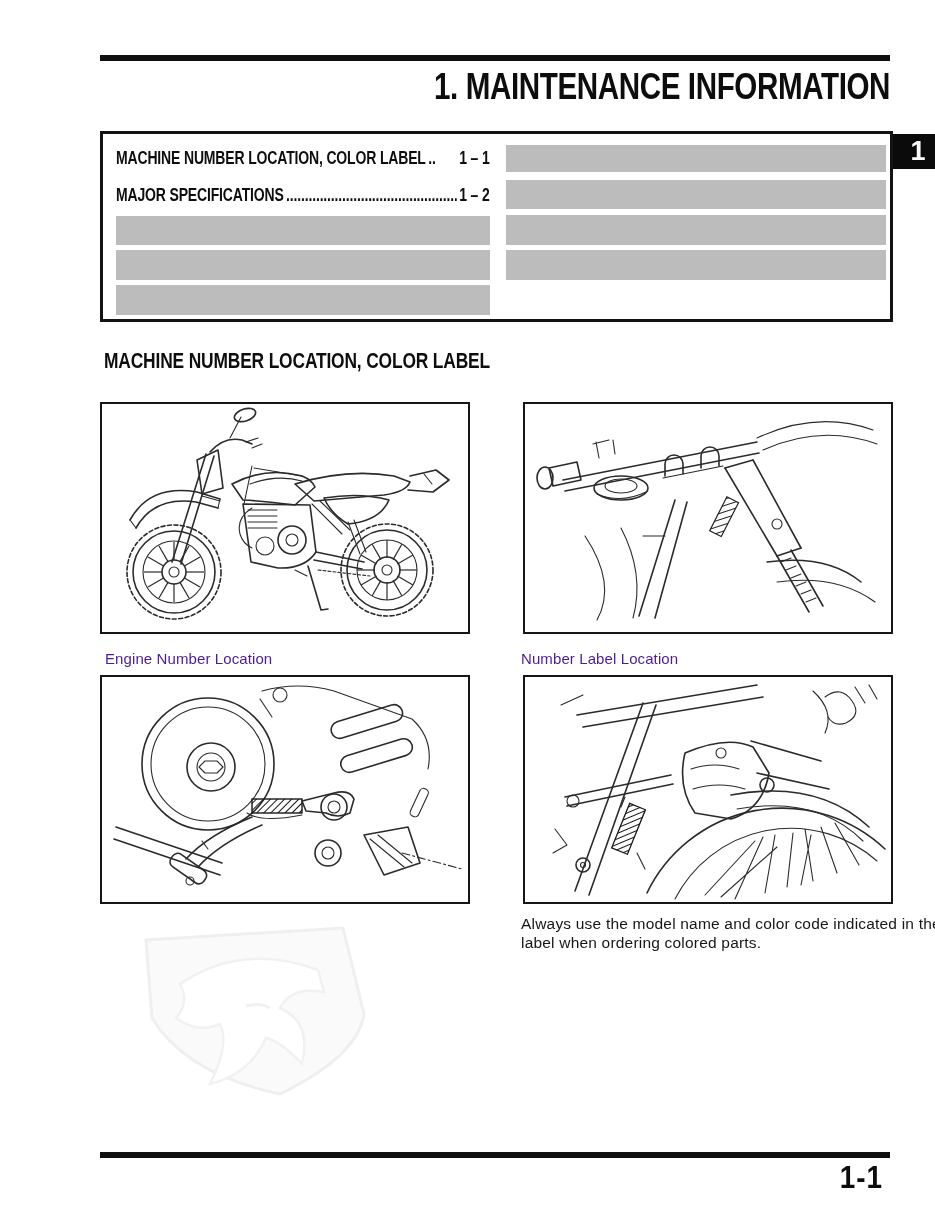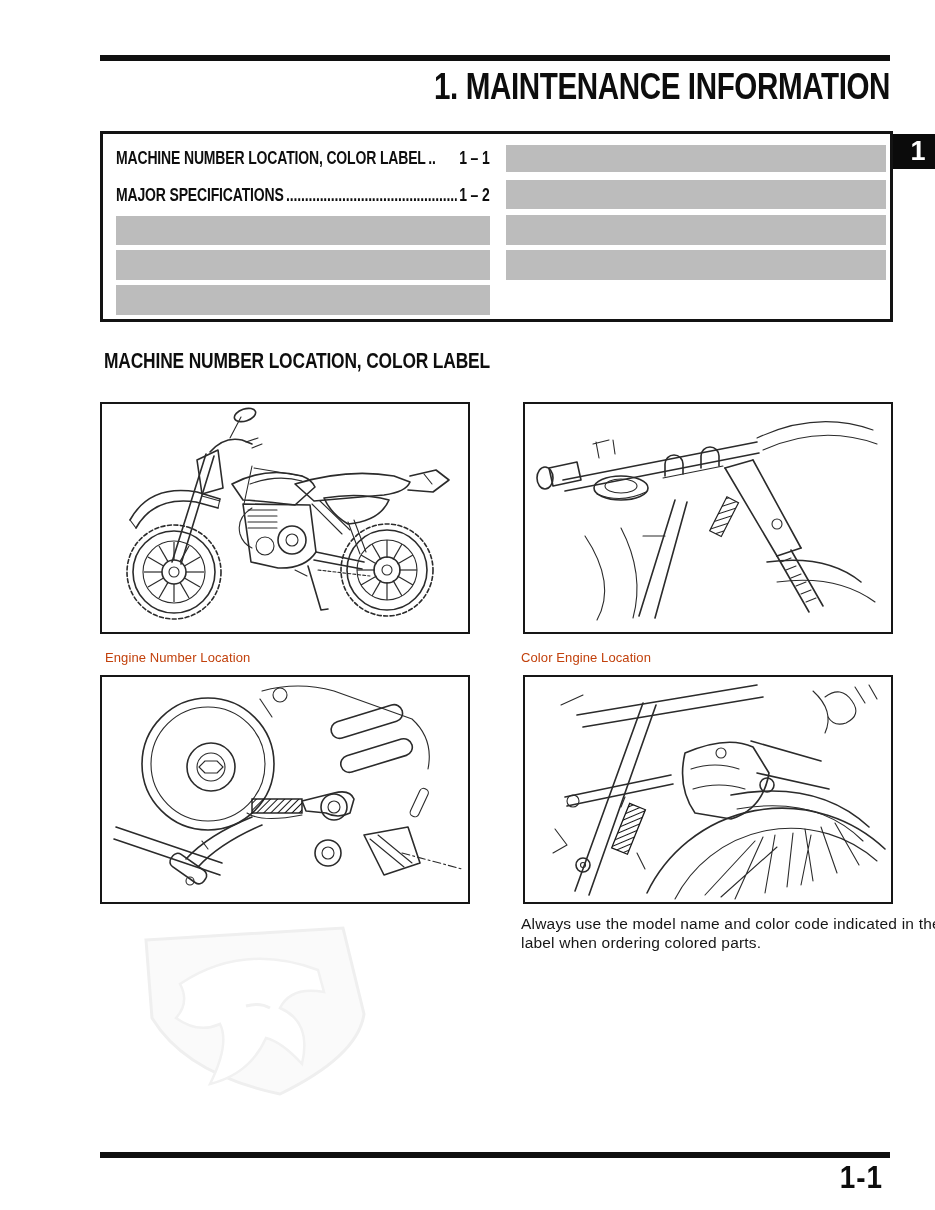--- a/index.html
+++ b/index.html
@@ -68,21 +68,21 @@
   .fig {
     position:absolute; border:2px solid #161616; background:#fff;
   }
   .fig svg { display:block; width:100%; height:100%; }
   .fig-1 { left:100px; top:402px; width:370px; height:232px; }
   .fig-2 { left:523px; top:402px; width:370px; height:232px; }
   .fig-3 { left:100px; top:675px; width:370px; height:229px; }
   .fig-4 { left:523px; top:675px; width:370px; height:229px; }
 
   .caption {
-    position:absolute; font-size:13px; color:#c2410c; letter-spacing:0.1px;
+    position:absolute; font-size:15px; color:#4c1d95; letter-spacing:0.1px;
   }
   .caption-left  { left:105px; top:650px; }
   .caption-right { left:521px; top:650px; }
 
   .note {
     position:absolute; left:521px; top:915px; width:420px;
     font-size:15.5px; line-height:1.22; color:#161616; letter-spacing:0.2px;
   }
 
   .page-number {
@@ -269,21 +269,21 @@
     <path class="thin" d="M252,178 Q312,170 350,198"></path>
 
     <path class="stroke" d="M150,96 L114,212 M162,98 L130,214"></path>
     <path class="thin" d="M60,132 Q92,180 72,216"></path>
     <path class="thin" d="M96,124 Q120,170 108,214"></path>
     <path class="thin" d="M118,132 h22"></path>
   </svg>
 </div>
 
 <div class="caption caption-left">Engine Number Location</div>
-<div class="caption caption-right">Color Engine Location</div>
+<div class="caption caption-right">Number Label Location</div>
 
 <div class="fig fig-3">
   <svg viewBox="0 0 366 225">
 
     <circle class="stroke" cx="106" cy="87" r="66"></circle>
     <circle class="thin" cx="106" cy="87" r="57"></circle>
     <circle class="stroke" cx="109" cy="90" r="24"></circle>
     <circle class="thin" cx="109" cy="90" r="14"></circle>
     <path class="thin" d="M103,84 l12,0 l6,6 l-6,6 l-12,0 l-6,-6 z"></path>
 

